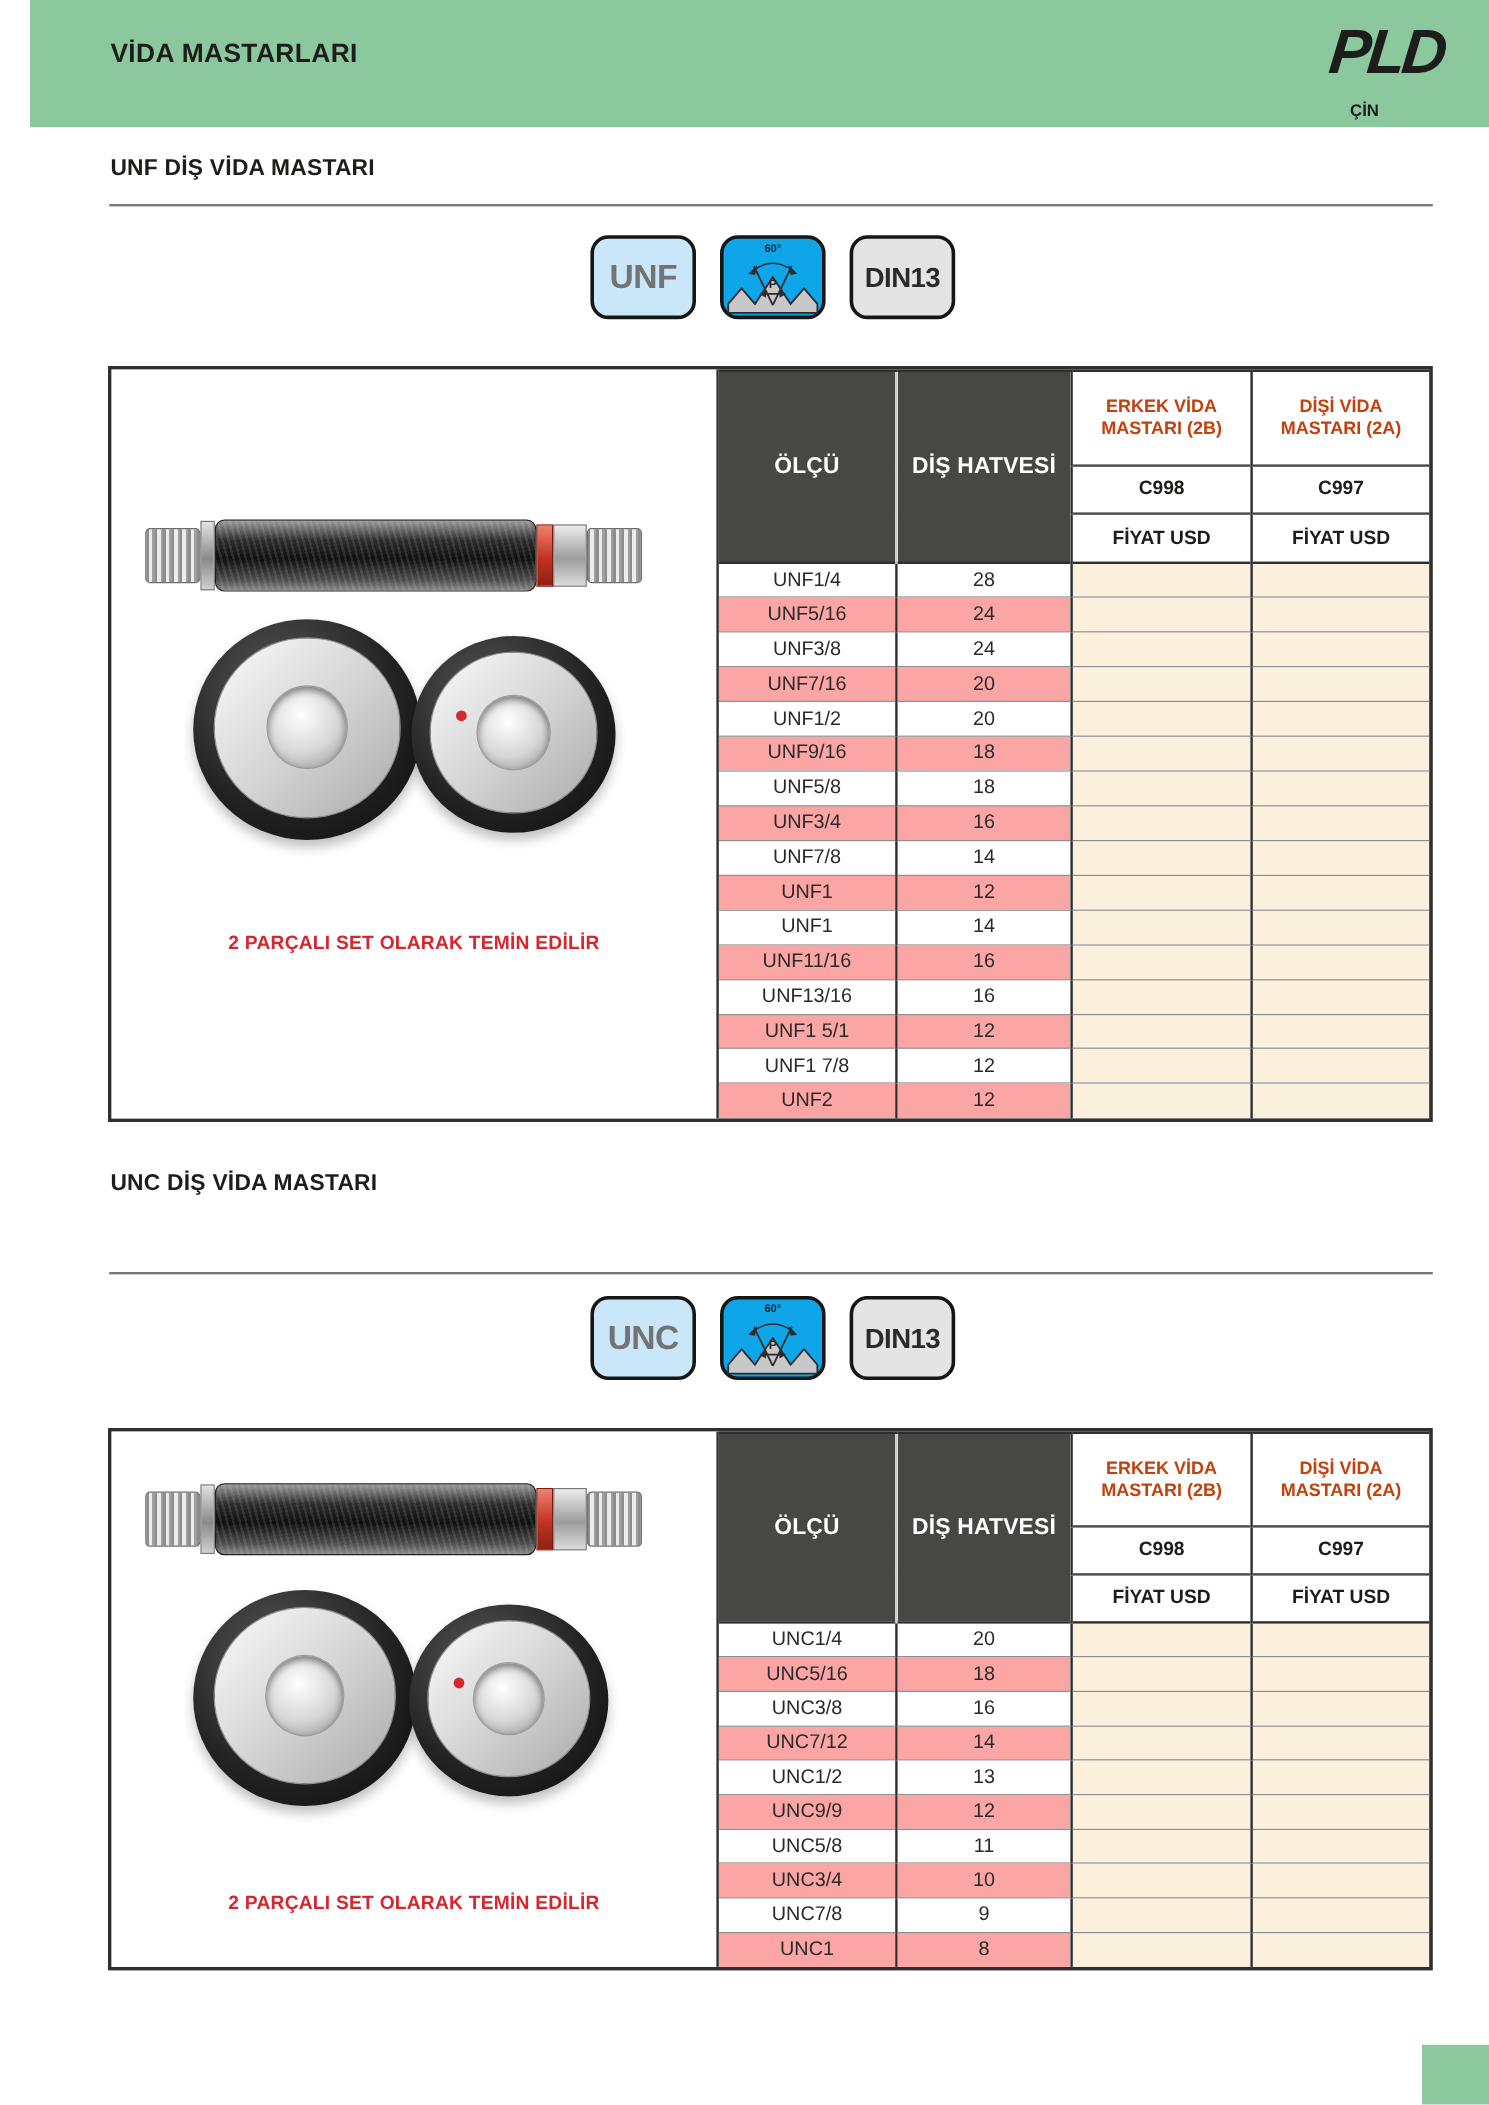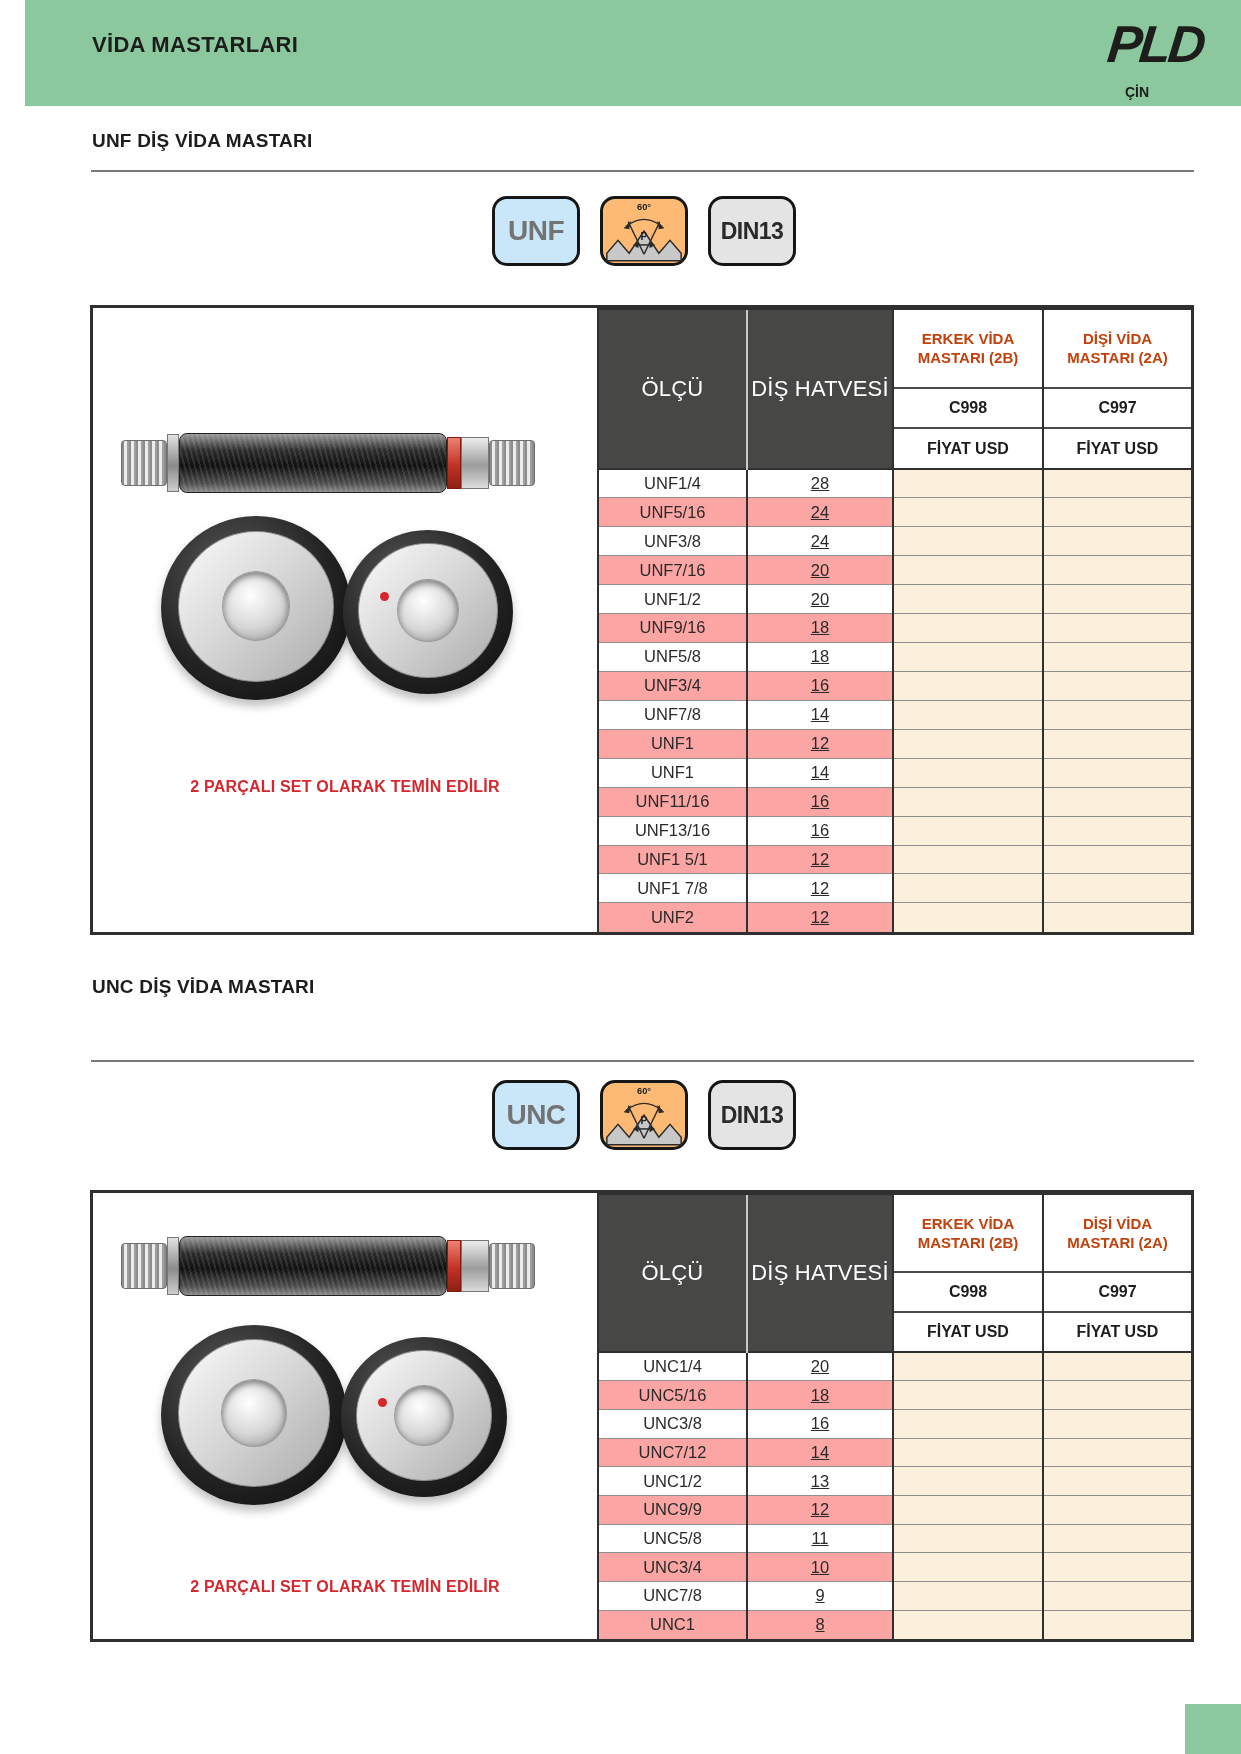--- a/index.html
+++ b/index.html
@@ -17,38 +17,38 @@
 
   
   .sec-title { position:absolute; left:67px; font-size:19px; font-weight:bold; color:#1d1d1b; letter-spacing:0.2px; }
   .sec-rule { position:absolute; left:66px; width:1103px; height:2px; background:#7a7a7a; }
 
   
   .badges { position:absolute; left:467px; display:flex; gap:20px; }
   .badge { width:88px; height:70px; border:3px solid #161616; border-radius:15px; display:flex; align-items:center; justify-content:center; background:#fff; }
   .badge.blue { background:#c9e7f8; font-size:28px; font-weight:bold; color:#737373; letter-spacing:-0.5px; }
   .badge.gray { background:#e4e4e4; font-size:23px; font-weight:bold; color:#2a2a2a; letter-spacing:-0.5px; }
-  .badge.icon { background:#fdba74; padding:2px; }
+  .badge.icon { background:#0ea5e9; padding:2px; }
 
   
   .box { position:absolute; left:65px; width:1104px; border:3px solid #2f2f2f; display:flex; background:#fff; }
   .photo-panel { position:relative; width:509px; border-right:2px solid #2f2f2f; background:#fff; }
 
   
   table.gauge { border-collapse:collapse; table-layout:fixed; width:592px; }
   table.gauge td { text-align:center; vertical-align:middle; overflow:hidden; }
-  td.dark-h { background:#474746; color:#ffffff; font-size:22px; font-weight:normal; letter-spacing:0.2px; line-height:1.25; }
+  td.dark-h { background:#474746; color:#ffffff; font-size:19px; font-weight:bold; letter-spacing:0.2px; line-height:1.25; }
   td.dark-h.sep { border-left:2px solid #c9c9c9; }
   td.top-h { font-size:15px; font-weight:bold; color:#c2410c; line-height:1.3; border-left:2px solid #2f2f2f; height:76px; padding:0 6px; }
   td.code-h { font-size:16px; font-weight:bold; color:#1d1d1b; border-left:2px solid #2f2f2f; border-top:2px solid #4a4a4a; height:39px; }
   td.price-h { font-size:16px; font-weight:bold; color:#1d1d1b; border-left:2px solid #2f2f2f; border-top:2px solid #4a4a4a; height:39px; }
   tbody td { height:27.9px; font-size:16.5px; color:#2a2a2a; border-top:1.5px solid #8f8f8f; background:#ffffff; }
   tbody tr:first-child td { border-top:2px solid #2f2f2f; }
   tbody tr.alt td.c-olcu, tbody tr.alt td.c-hatve { background:#fca5a5; }
-  tbody td.c-hatve { border-left:2px solid #2f2f2f;text-decoration:underline; }
+  tbody td.c-hatve { border-left:2px solid #2f2f2f; }
   tbody td.c-price { background:#faf0dc; border-left:2px solid #2f2f2f; }
 
   
   .note { position:absolute; left:0; width:100%; text-align:center; font-size:16px; font-weight:bold; color:#d6272e; letter-spacing:0.2px; }
 
   
   .plug { position:absolute; display:flex; align-items:center; height:66px; }
   .plug .thread { width:46px; height:46px; border-radius:4px; border:1px solid #6f6f6f;
      background:repeating-linear-gradient(90deg,#8d8d8d 0 2px,#ececec 2px 5px,#9f9f9f 5px 7px); }
   .plug .collar { width:12px; height:58px; background:linear-gradient(180deg,#e2e2e2,#8a8a8a 55%,#cfcfcf); border:1px solid #777; }

